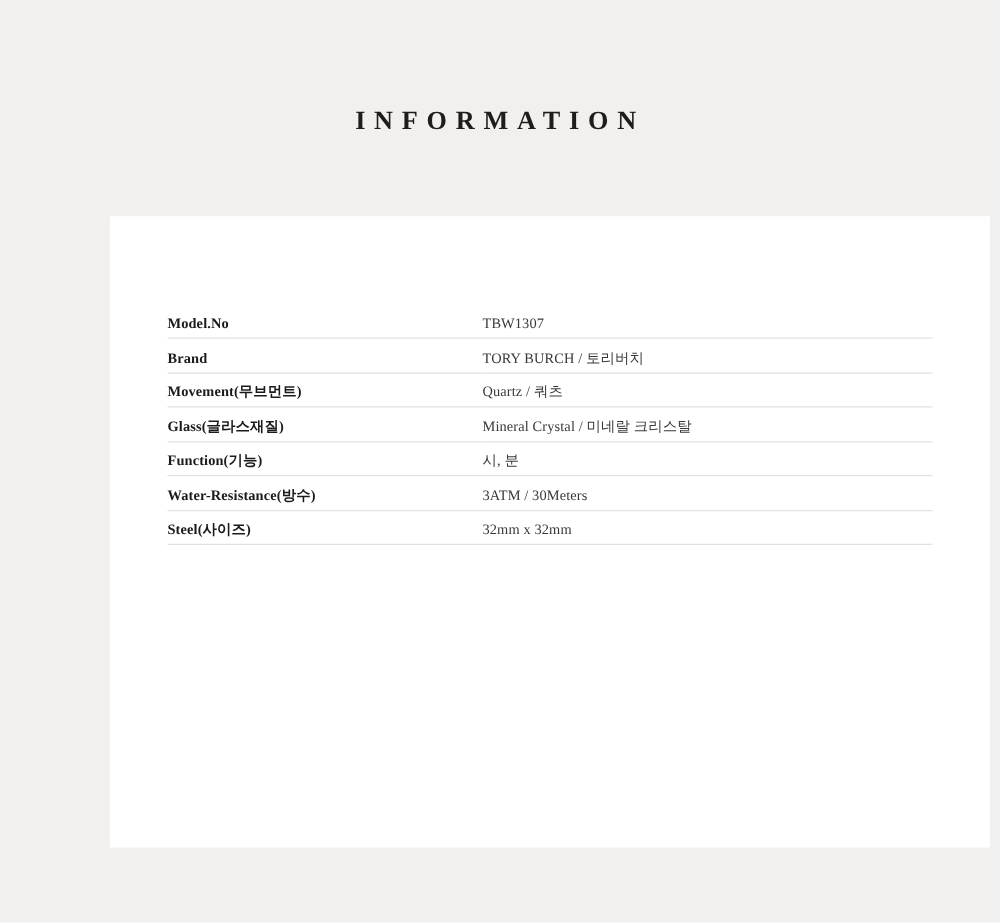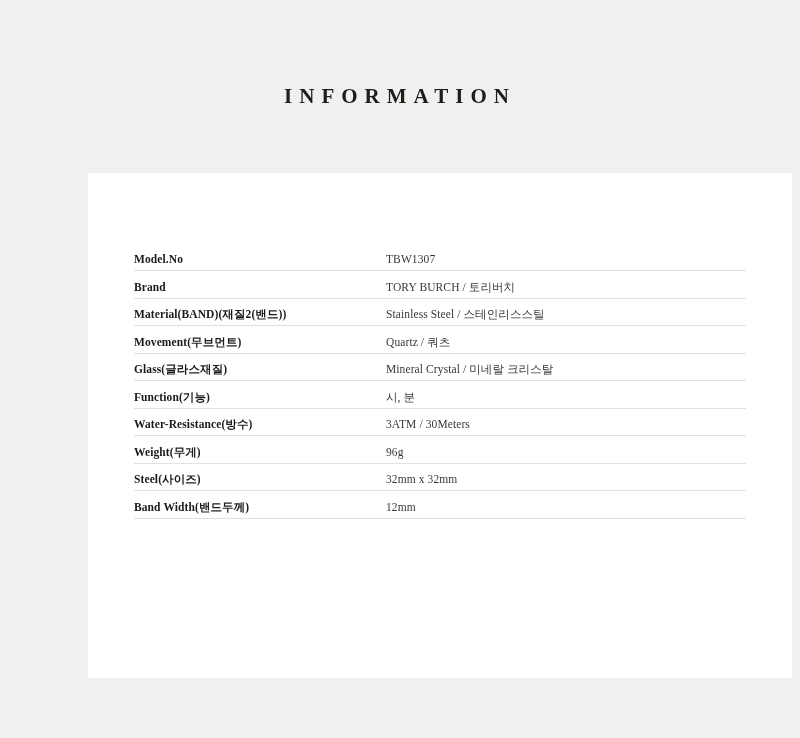--- a/index.html
+++ b/index.html
@@ -82,48 +82,36 @@
       <tbody>
           <tr>
             <td class="spec-label">Model.No</td>
             <td class="spec-value">TBW1307</td>
           </tr>
           <tr>
             <td class="spec-label">Brand</td>
             <td class="spec-value">TORY BURCH / 토리버치</td>
           </tr>
           <tr>
-            <td class="spec-label">Material(BAND)(재질2(밴드))</td>
-            <td class="spec-value">Stainless Steel / 스테인리스스틸</td>
-          </tr>
-          <tr>
             <td class="spec-label">Movement(무브먼트)</td>
             <td class="spec-value">Quartz / 쿼츠</td>
           </tr>
           <tr>
             <td class="spec-label">Glass(글라스재질)</td>
             <td class="spec-value">Mineral Crystal / 미네랄 크리스탈</td>
           </tr>
           <tr>
             <td class="spec-label">Function(기능)</td>
             <td class="spec-value">시, 분</td>
           </tr>
           <tr>
             <td class="spec-label">Water-Resistance(방수)</td>
             <td class="spec-value">3ATM / 30Meters</td>
           </tr>
           <tr>
-            <td class="spec-label">Weight(무게)</td>
-            <td class="spec-value">96g</td>
-          </tr>
-          <tr>
             <td class="spec-label">Steel(사이즈)</td>
             <td class="spec-value">32mm x 32mm</td>
-          </tr>
-          <tr>
-            <td class="spec-label">Band Width(밴드두께)</td>
-            <td class="spec-value">12mm</td>
           </tr>
         </tbody>
     </table>
   </div>
 
 </div>
 
 </body></html>

